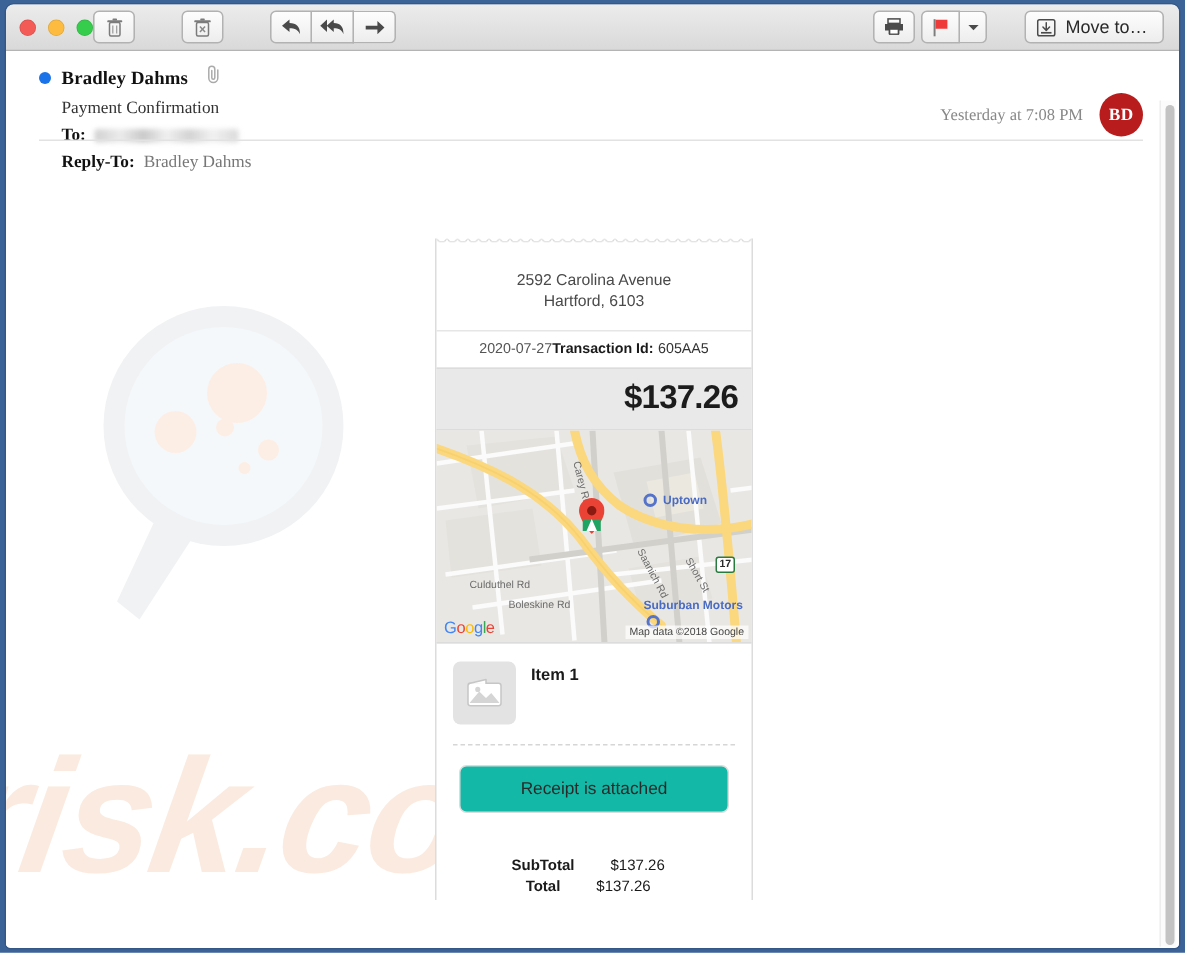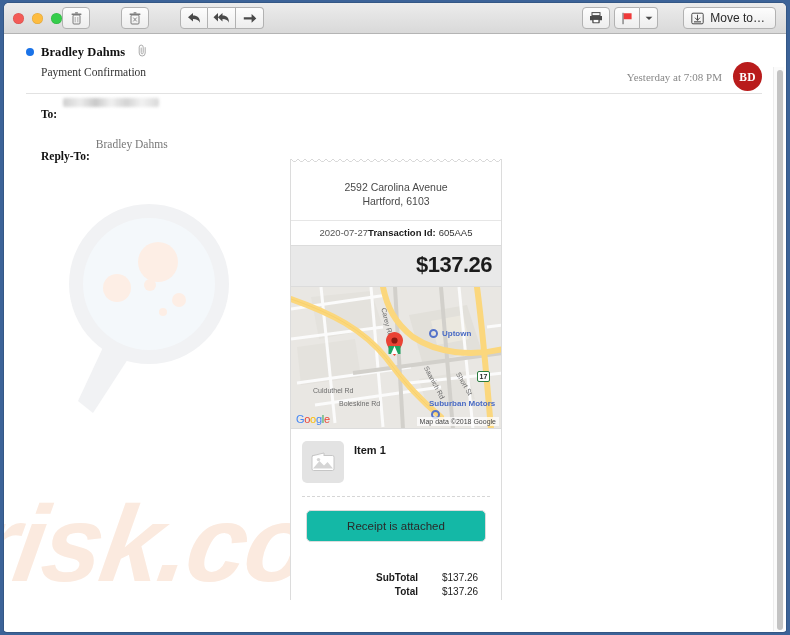--- a/index.html
+++ b/index.html
@@ -98,21 +98,21 @@
   .clip { margin-left: 5px; opacity: .55; }
   .subject {
     margin: 5px 0 0 15px;
     font-size: 11.5px; color: #333;
   }
   .field {
     margin: 6px 0 0 15px;
     font-size: 11.5px; color: #222;
     display: flex; align-items: center; gap: 6px;
   }
-  .field .lbl { font-weight: bold; color: #111; margin-top: 24px; }
+  .field .lbl { font-weight: bold; color: #111; }
   .field .val { color: #777; }
   .redacted {
     display: inline-block;
     width: 96px; height: 9px;
     background: linear-gradient(90deg,
       rgba(170,170,170,.55) 0%, rgba(200,200,200,.35) 18%,
       rgba(165,165,165,.6) 34%, rgba(205,205,205,.3) 50%,
       rgba(175,175,175,.55) 66%, rgba(210,210,210,.3) 82%,
       rgba(180,180,180,.5) 100%);
     filter: blur(1.6px);
@@ -299,21 +299,21 @@
     display: flex; align-items: center; justify-content: center;
     font-size: 11.5px; color: #2a2a2a;
     cursor: default;
   }
 
   .r-totals {
     padding: 30px 15px 0;
     font-size: 10px; color: #1a1a1a;
   }
   .r-total-row {
-    display: flex; justify-content: flex-end; gap: 24px;
+    display: flex; justify-content: center; gap: 24px;
     margin-bottom: 3px;
   }
   .r-total-row .t-lbl { font-weight: bold; }
   .r-total-row .t-val { width: 44px; text-align: left; }
 
   
   .scrollbar {
     position: absolute; right: 2px; top: 33px;
     width: 11px; height: 592px;
     background: #fbfbfb;

